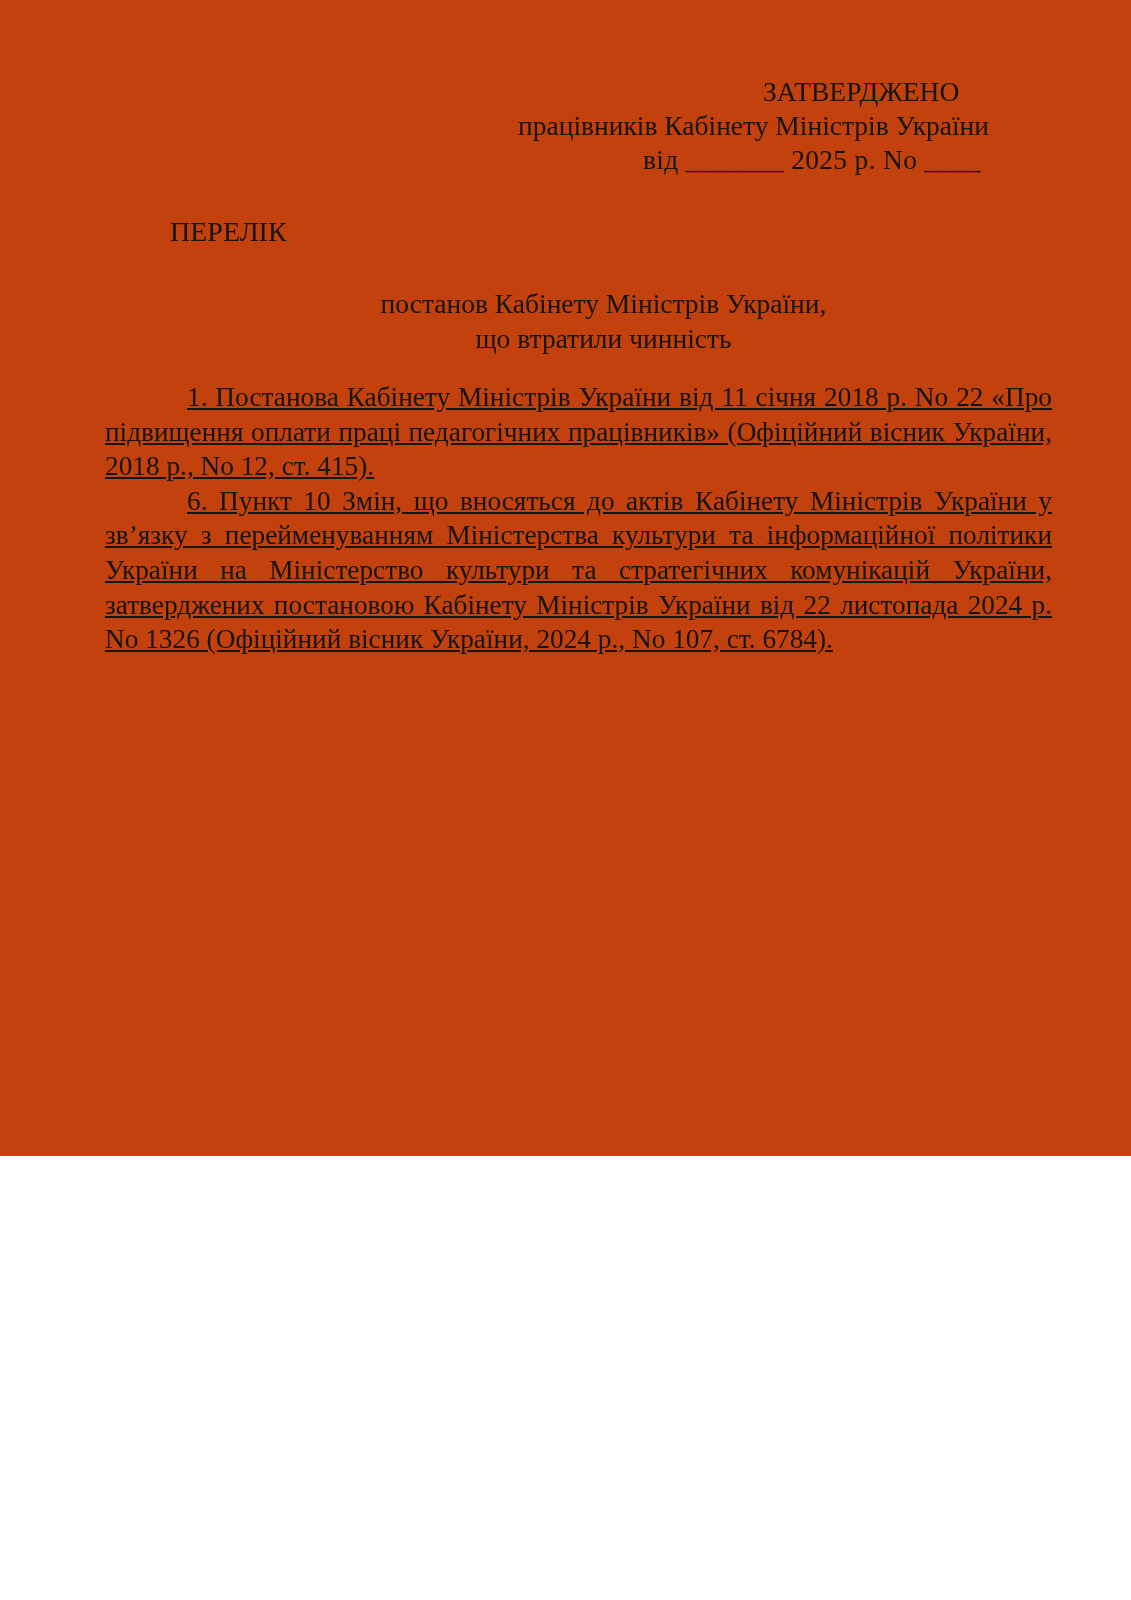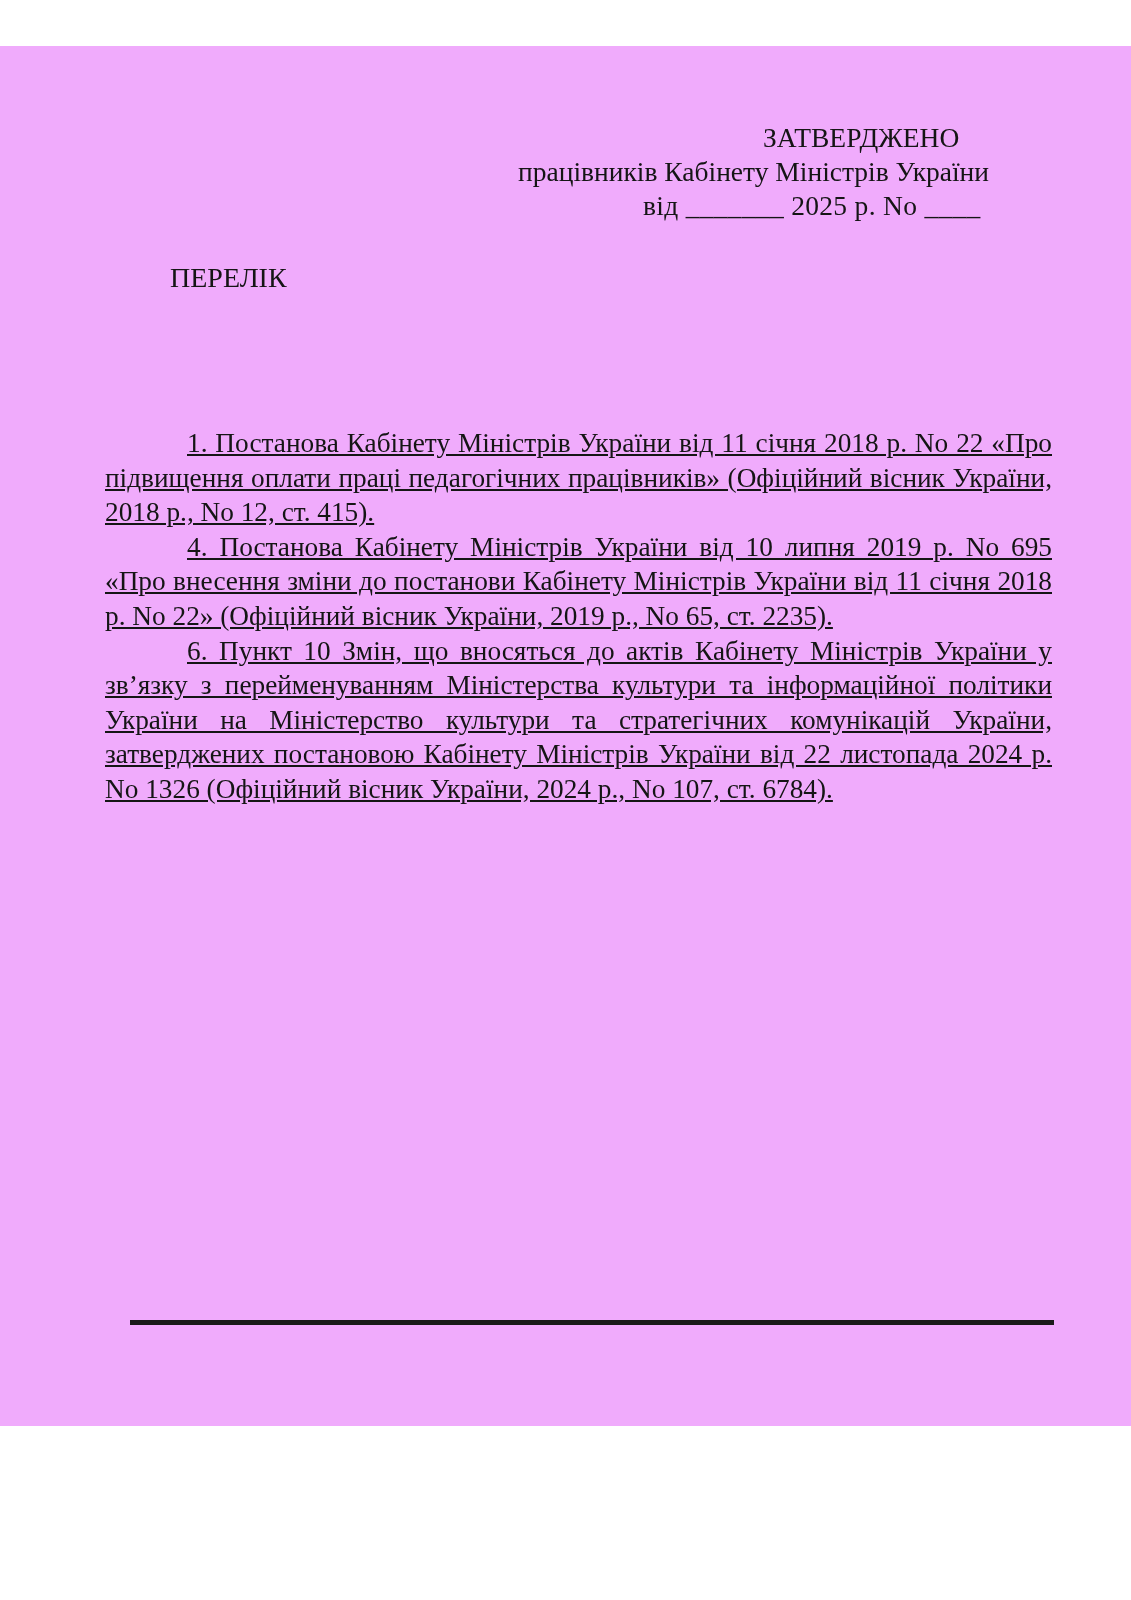--- a/index.html
+++ b/index.html
@@ -3,26 +3,25 @@
 <meta charset="utf-8">
 <style>
   html, body {
     margin: 0;
     padding: 0;
     background: #ffffff;
   }
   .page {
     position: relative;
     width: 1131px;
-    height: 1380px;
-    background: #f0abfc;
+    height: 1156px;
+    background: #c2410c;
     color: #151515;
     font-family: "Liberation Serif", "DejaVu Serif", serif;
     overflow: hidden;
-    margin-top: 46px;
   }
 
   
   .approval-block {
     position: absolute;
     top: 75px;
     left: 518px;
     width: 540px;
     font-size: 27.5px;
     line-height: 34px;
@@ -90,22 +89,25 @@
 <div class="page">
 
   <div class="approval-block">
     <div class="appr-1">ЗАТВЕРДЖЕНО</div>
     <div class="appr-2">працівників Кабінету Міністрів України</div>
     <div class="appr-3">від _______ 2025 р. No ____</div>
   </div>
 
   <h1 class="doc-title">ПЕРЕЛІК</h1>
 
+  <div class="doc-subtitle">
+    <div>постанов Кабінету Міністрів України,</div>
+    <div>що втратили чинність</div>
+  </div>
 
   <div class="doc-body">
     <p class="doc-par">1. Постанова Кабінету Міністрів України від 11 січня 2018 р. No 22 «Про підвищення оплати праці педагогічних працівників» (Офіційний вісник України, 2018 р., No 12, ст. 415).</p>
-    <p class="doc-par">4. Постанова Кабінету Міністрів України від 10 липня 2019 р. No 695 «Про внесення зміни до постанови Кабінету Міністрів України від 11 січня 2018 р. No 22» (Офіційний вісник України, 2019 р., No 65, ст. 2235).</p>
     <p class="doc-par">6. Пункт 10 Змін, що вносяться до актів Кабінету Міністрів України у зв’язку з перейменуванням Міністерства культури та інформаційної політики України на Міністерство культури та стратегічних комунікацій України, затверджених постановою Кабінету Міністрів України від 22 листопада 2024 р. No 1326 (Офіційний вісник України, 2024 р., No 107, ст. 6784).</p>
   </div>
 
   <div class="bottom-rule"></div>
 
 </div>
 
 </body></html>

